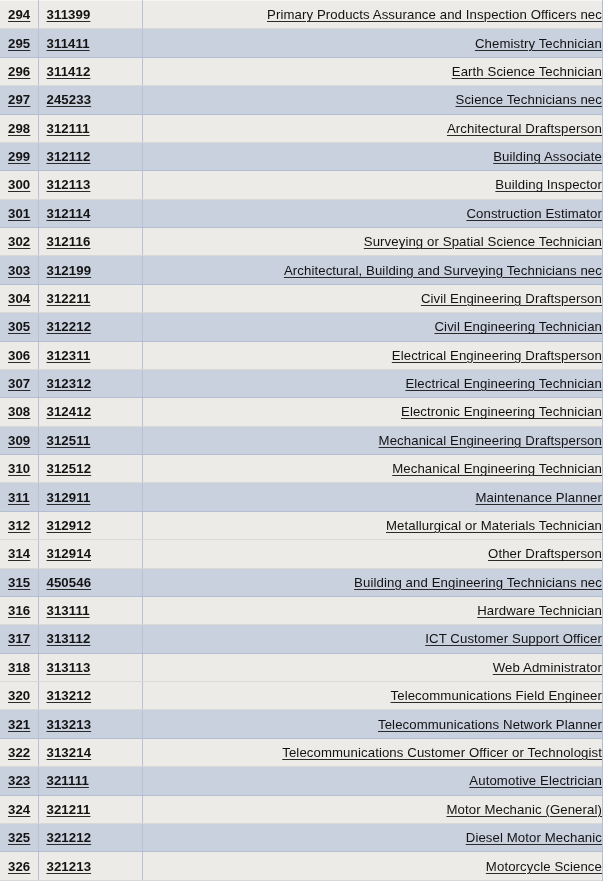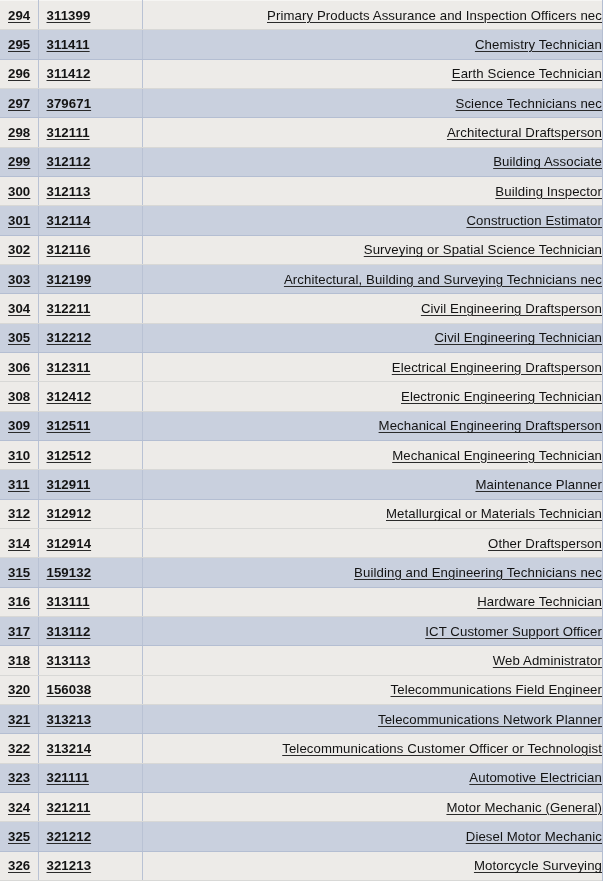--- a/index.html
+++ b/index.html
@@ -97,21 +97,21 @@
         <td class="col-code"><span class="cell-text">311411</span></td>
         <td class="col-title"><span class="cell-text">Chemistry Technician</span></td>
       </tr>
       <tr class="row-light">
         <td class="col-index"><span class="cell-text">296</span></td>
         <td class="col-code"><span class="cell-text">311412</span></td>
         <td class="col-title"><span class="cell-text">Earth Science Technician</span></td>
       </tr>
       <tr class="row-dark">
         <td class="col-index"><span class="cell-text">297</span></td>
-        <td class="col-code"><span class="cell-text">379671</span></td>
+        <td class="col-code"><span class="cell-text">245233</span></td>
         <td class="col-title"><span class="cell-text">Science Technicians nec</span></td>
       </tr>
       <tr class="row-light">
         <td class="col-index"><span class="cell-text">298</span></td>
         <td class="col-code"><span class="cell-text">312111</span></td>
         <td class="col-title"><span class="cell-text">Architectural Draftsperson</span></td>
       </tr>
       <tr class="row-dark">
         <td class="col-index"><span class="cell-text">299</span></td>
         <td class="col-code"><span class="cell-text">312112</span></td>
@@ -145,20 +145,25 @@
       <tr class="row-dark">
         <td class="col-index"><span class="cell-text">305</span></td>
         <td class="col-code"><span class="cell-text">312212</span></td>
         <td class="col-title"><span class="cell-text">Civil Engineering Technician</span></td>
       </tr>
       <tr class="row-light">
         <td class="col-index"><span class="cell-text">306</span></td>
         <td class="col-code"><span class="cell-text">312311</span></td>
         <td class="col-title"><span class="cell-text">Electrical Engineering Draftsperson</span></td>
       </tr>
+      <tr class="row-dark">
+        <td class="col-index"><span class="cell-text">307</span></td>
+        <td class="col-code"><span class="cell-text">312312</span></td>
+        <td class="col-title"><span class="cell-text">Electrical Engineering Technician</span></td>
+      </tr>
       <tr class="row-light">
         <td class="col-index"><span class="cell-text">308</span></td>
         <td class="col-code"><span class="cell-text">312412</span></td>
         <td class="col-title"><span class="cell-text">Electronic Engineering Technician</span></td>
       </tr>
       <tr class="row-dark">
         <td class="col-index"><span class="cell-text">309</span></td>
         <td class="col-code"><span class="cell-text">312511</span></td>
         <td class="col-title"><span class="cell-text">Mechanical Engineering Draftsperson</span></td>
       </tr>
@@ -177,41 +182,41 @@
         <td class="col-code"><span class="cell-text">312912</span></td>
         <td class="col-title"><span class="cell-text">Metallurgical or Materials Technician</span></td>
       </tr>
       <tr class="row-light">
         <td class="col-index"><span class="cell-text">314</span></td>
         <td class="col-code"><span class="cell-text">312914</span></td>
         <td class="col-title"><span class="cell-text">Other Draftsperson</span></td>
       </tr>
       <tr class="row-dark">
         <td class="col-index"><span class="cell-text">315</span></td>
-        <td class="col-code"><span class="cell-text">159132</span></td>
+        <td class="col-code"><span class="cell-text">450546</span></td>
         <td class="col-title"><span class="cell-text">Building and Engineering Technicians nec</span></td>
       </tr>
       <tr class="row-light">
         <td class="col-index"><span class="cell-text">316</span></td>
         <td class="col-code"><span class="cell-text">313111</span></td>
         <td class="col-title"><span class="cell-text">Hardware Technician</span></td>
       </tr>
       <tr class="row-dark">
         <td class="col-index"><span class="cell-text">317</span></td>
         <td class="col-code"><span class="cell-text">313112</span></td>
         <td class="col-title"><span class="cell-text">ICT Customer Support Officer</span></td>
       </tr>
       <tr class="row-light">
         <td class="col-index"><span class="cell-text">318</span></td>
         <td class="col-code"><span class="cell-text">313113</span></td>
         <td class="col-title"><span class="cell-text">Web Administrator</span></td>
       </tr>
       <tr class="row-light">
         <td class="col-index"><span class="cell-text">320</span></td>
-        <td class="col-code"><span class="cell-text">156038</span></td>
+        <td class="col-code"><span class="cell-text">313212</span></td>
         <td class="col-title"><span class="cell-text">Telecommunications Field Engineer</span></td>
       </tr>
       <tr class="row-dark">
         <td class="col-index"><span class="cell-text">321</span></td>
         <td class="col-code"><span class="cell-text">313213</span></td>
         <td class="col-title"><span class="cell-text">Telecommunications Network Planner</span></td>
       </tr>
       <tr class="row-light">
         <td class="col-index"><span class="cell-text">322</span></td>
         <td class="col-code"><span class="cell-text">313214</span></td>
@@ -228,16 +233,16 @@
         <td class="col-title"><span class="cell-text">Motor Mechanic (General)</span></td>
       </tr>
       <tr class="row-dark">
         <td class="col-index"><span class="cell-text">325</span></td>
         <td class="col-code"><span class="cell-text">321212</span></td>
         <td class="col-title"><span class="cell-text">Diesel Motor Mechanic</span></td>
       </tr>
       <tr class="row-light">
         <td class="col-index"><span class="cell-text">326</span></td>
         <td class="col-code"><span class="cell-text">321213</span></td>
-        <td class="col-title"><span class="cell-text">Motorcycle Surveying</span></td>
+        <td class="col-title"><span class="cell-text">Motorcycle Science</span></td>
       </tr>
     </tbody>
 </table>
 
 </body></html>

